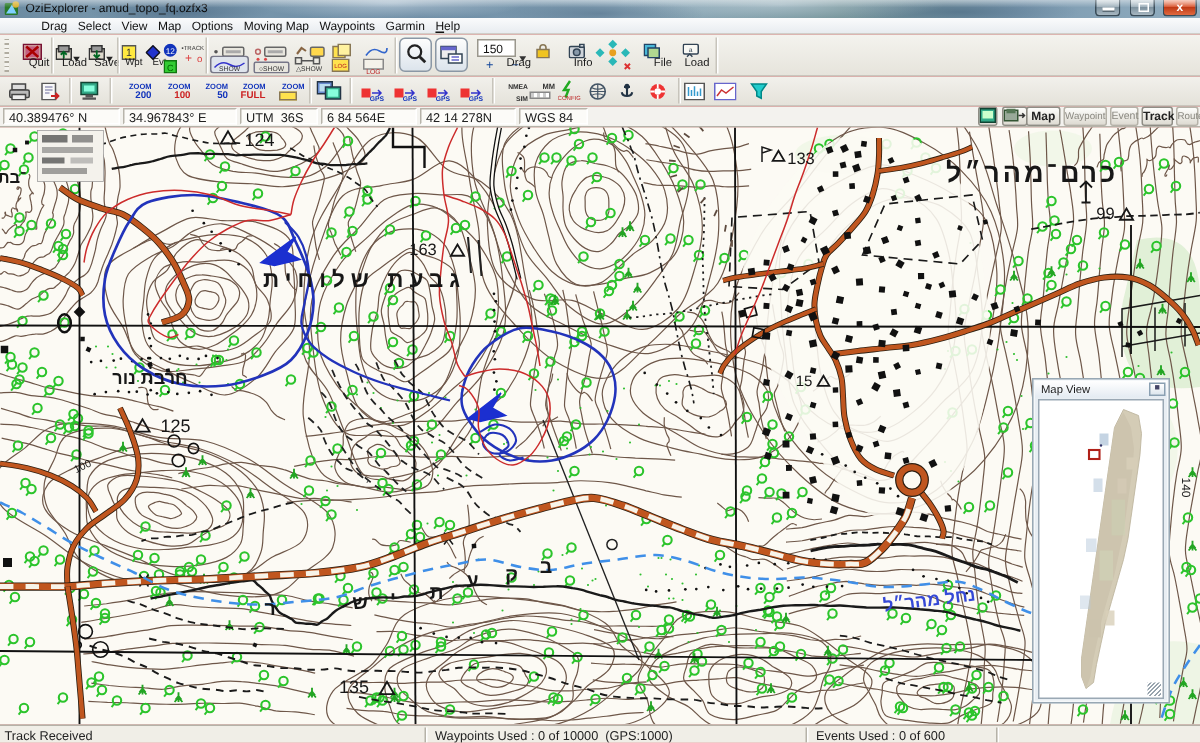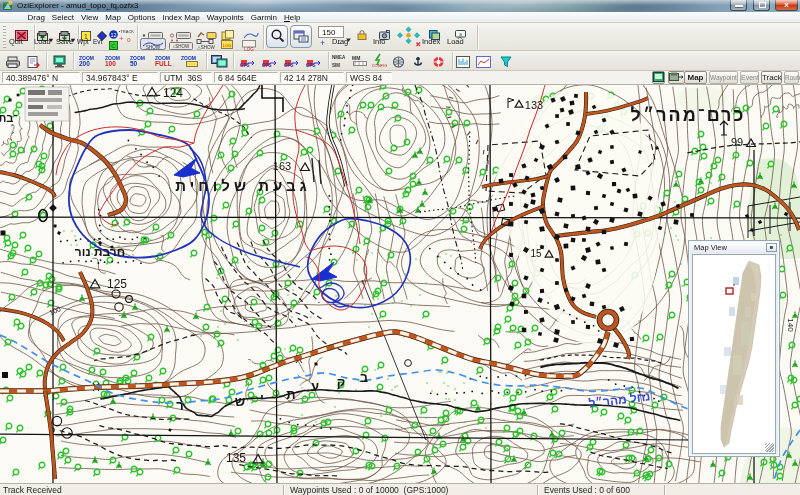--- a/index.html
+++ b/index.html
@@ -27,44 +27,44 @@
 .tb1{position:absolute;left:0;top:23px;width:800px;height:28px;background:linear-gradient(180deg,#f4f3ee,#e6e4dc);border-bottom:1px solid #c9c6bd}
 .tb2{position:absolute;left:0;top:51px;width:800px;height:20px;background:linear-gradient(180deg,#f2f1ec,#e4e2da);border-bottom:1px solid #c9c6bd}
 .coordbar{position:absolute;left:0;top:71px;width:800px;height:14px;background:#f3f2ee;border-bottom:1px solid #b5b2a8}
 .cpanel{position:absolute;top:1px;height:11px;border:1px solid #b7b4aa;border-right-color:#fff;border-bottom-color:#fff;background:#fcfbf8;font-size:8.5px;line-height:10px;color:#202020;padding:0 3px;white-space:nowrap}
 .cbtn{position:absolute;top:0px;height:13px;border:1px solid #8f8d85;border-radius:2px;background:linear-gradient(180deg,#fdfdfb,#dedbd2);font-size:8px;line-height:11px;color:#222;text-align:center}
 .cbtn.dim{color:#8a8880;border-color:#b5b2a8}
 .statusbar{position:absolute;left:0;top:483px;width:800px;height:12px;background:#f0eee7;border-top:1px solid #b5b2a8;font-size:8.5px;color:#222}
 .ss{position:absolute;top:1px;height:10px;line-height:10px}
 .sdiv{position:absolute;top:1px;width:1px;height:10px;background:#b5b2a8;box-shadow:1px 0 0 #fff}
 .ticon{position:absolute}
-.tlabel{position:absolute;font-size:7.5px;color:#1a1a1a;text-align:left;line-height:8px}
+.tlabel{position:absolute;font-size:7.5px;color:#1a1a1a;text-align:right;line-height:8px}
 .vsep{position:absolute;top:2px;width:1px;height:24px;background:#c7c4bb;box-shadow:1px 0 0 #fff}
 .vsep2{position:absolute;top:1px;width:1px;height:17px;background:#c7c4bb;box-shadow:1px 0 0 #fff}
-.mapview{position:absolute;left:688px;top:240px;width:92px;height:217px;background:#e8eef3;border:1px solid #98a8b4;box-shadow:0 0 0 1px #f5f8fa inset;z-index:5}
+.mapview{position:absolute;left:688px;top:252px;width:92px;height:217px;background:#e8eef3;border:1px solid #98a8b4;box-shadow:0 0 0 1px #f5f8fa inset;z-index:5}
 .mvtitle{position:absolute;left:1px;top:1px;right:1px;height:11px;background:linear-gradient(180deg,#ffffff,#e4ebf2);font-size:7.5px;color:#1a1a1a;line-height:11px;padding-left:4px}
 .mvbtn{position:absolute;right:2px;top:2px;width:11px;height:9px;border:1px solid #8aa0b2;background:linear-gradient(180deg,#fff,#dde6ed);font-size:6px;line-height:7px;text-align:center;color:#446}
 .mvinner{position:absolute;left:3px;top:13px;width:84px;height:200px;background:#fff;border:1px solid #9aa8b4}
 </style></head><body>
 <div id="win">
 
 <div class="titlebar">
   <svg class="appicon" width="11" height="11" viewBox="0 0 11 11">
     <rect x="0" y="2" width="9" height="8" rx="1" fill="#2a7a2a"></rect>
     <path d="M1 9 L5 3 L8 9 Z" fill="#7fd0ff"></path>
     <circle cx="7.5" cy="3" r="2.2" fill="#d8b030"></circle>
   </svg>
   <span class="apptitle">OziExplorer - amud_topo_fq.ozfx3</span>
   <div class="winbtns">
     <div class="wb wbmin"><span></span></div>
     <div class="wb wbmax"><span class="mx"></span></div>
     <div class="wb wbclose">x</div>
   </div>
 </div>
-<div class="menubar"><span class="mi">Drag</span><span class="mi">Select</span><span class="mi">View</span><span class="mi">Map</span><span class="mi">Options</span><span class="mi">Index Map</span><span class="mi">Waypoints</span><span class="mi">Garmin</span><span class="mi"><span style="text-decoration:underline">H</span>elp</span></div>
+<div class="menubar"><span class="mi">Drag</span><span class="mi">Select</span><span class="mi">View</span><span class="mi">Map</span><span class="mi">Options</span><span class="mi">Moving Map</span><span class="mi">Waypoints</span><span class="mi">Garmin</span><span class="mi"><span style="text-decoration:underline">H</span>elp</span></div>
 <div class="tb1">
       <div class="ticon" style="left:3px;top:3px;width:3px;height:22px;background:repeating-linear-gradient(180deg,#b0aca0 0 1px,#f4f3ee 1px 3px)"></div>
       <div class="ticon" style="left:15px;top:4px;width:13px;height:11px"><svg width="13" height="11" viewBox="0 0 13 11">
           <rect x="0.5" y="0.5" width="12" height="10" fill="#c99" stroke="#713"></rect>
           <rect x="2" y="2" width="9" height="7" fill="#b26" opacity="0.5"></rect>
           <path d="M2.5 2 L10.5 9 M10.5 2 L2.5 9" stroke="#a00" stroke-width="1.6"></path>
         </svg></div>
       <div class="tlabel" style="left:9px;top:15px;width:24px;font-size:7.5px">Quit</div>
       <div class="vsep" style="left:34px"></div>
       <div class="ticon" style="left:37px;top:4px;width:11px;height:10px"><svg width="11" height="10" viewBox="0 0 11 10">
@@ -188,21 +188,21 @@
           <path d="M12.5 13 L15.5 16 L12.5 19 L9.5 16 Z" fill="#2ab8b8"></path>
           <path d="M4 7.2 L7 10.2 L4 13.2 L1 10.2 Z" fill="#2ab8b8"></path>
           <path d="M21 7.2 L24 10.2 L21 13.2 L18 10.2 Z" fill="#2ab8b8"></path>
           <circle cx="12.5" cy="10.2" r="2.3" fill="#e8a020"></circle>
           <path d="M20.5 17.5 L24 21 M24 17.5 L20.5 21" stroke="#d33" stroke-width="1.3"></path>
         </svg></div>
       <div class="ticon" style="left:429px;top:3px;width:11px;height:10px"><svg width="11" height="10" viewBox="0 0 11 10">
           <rect x="0.5" y="0.5" width="7.5" height="7.5" fill="#49b8d8" stroke="#246"></rect>
           <rect x="3" y="3" width="7.5" height="6.5" fill="#b0d890" stroke="#246"></rect>
         </svg></div>
-      <div class="tlabel" style="left:422px;top:15px;width:26px;font-size:7.5px">Index</div>
+      <div class="tlabel" style="left:422px;top:15px;width:26px;font-size:7.5px">File</div>
       <div class="ticon" style="left:455px;top:3px;width:11px;height:10px"><svg width="11" height="10" viewBox="0 0 11 10">
           <rect x="0.5" y="0.5" width="10" height="6.5" rx="1" fill="#f8f8f4" stroke="#345"></rect>
           <path d="M3 8.8 L4.8 7 L6.6 8.8" fill="#f8f8f4" stroke="#345"></path>
           <text x="5.5" y="5.5" font-size="4.5" text-anchor="middle" fill="#345" font-family="Liberation Sans">a</text>
         </svg></div>
       <div class="tlabel" style="left:447px;top:15px;width:26px;font-size:7.5px">Load</div>
       <div class="vsep" style="left:477px"></div>
     </div>
 <div class="tb2">
       <div class="ticon" style="left:6px;top:3px;width:14px;height:12px"><svg width="14" height="12" viewBox="0 0 14 12">
@@ -307,21 +307,21 @@
           <rect x="2" y="2" width="7" height="5" fill="#cfc"></rect>
         </svg></div>
       <div class="cbtn" style="left:668px;width:17px"><svg width="15" height="10" viewBox="0 0 15 10">
           <rect x="0.5" y="1.5" width="9" height="7" fill="#9a9" stroke="#353"></rect>
           <rect x="2" y="0.5" width="6" height="3" fill="#575"></rect>
           <path d="M10 5 L14 5 M12.5 3.5 L14 5 L12.5 6.5" stroke="#333" fill="none"></path>
         </svg></div>
       <div class="cbtn" style="left:684px;width:23px;font-weight:bold">Map</div>
       <div class="cbtn dim" style="left:709px;width:29px;font-size:6.5px">Waypoint</div>
       <div class="cbtn dim" style="left:740px;width:19px;font-size:7px">Event</div>
-      <div class="cbtn" style="left:761px;width:21px;font-weight:normal">Track</div>
+      <div class="cbtn" style="left:761px;width:21px;font-weight:bold">Track</div>
       <div class="cbtn dim" style="left:784px;width:15px;font-size:6.5px">Route</div>
     </div>
 <svg width="800" height="398" viewBox="0 0 800 398" style="position:absolute;left:0;top:85px;background:#fcfaf4">
 <defs>
 <g id="tg">
           <circle r="2.8" fill="none" stroke="#2cc42c" stroke-width="1.4"></circle>
           <path d="M-1.8 2.1 L-3.6 4.4" stroke="#2cc42c" stroke-width="1.3" fill="none"></path>
         </g>
 <g id="tc">
           <path d="M0 -3.5 L0 3 M-2 1.5 L0 -1 L2 1.5 M-2.6 3 L0 0 L2.6 3" stroke="#23a523" stroke-width="1.25" fill="none"></path>

